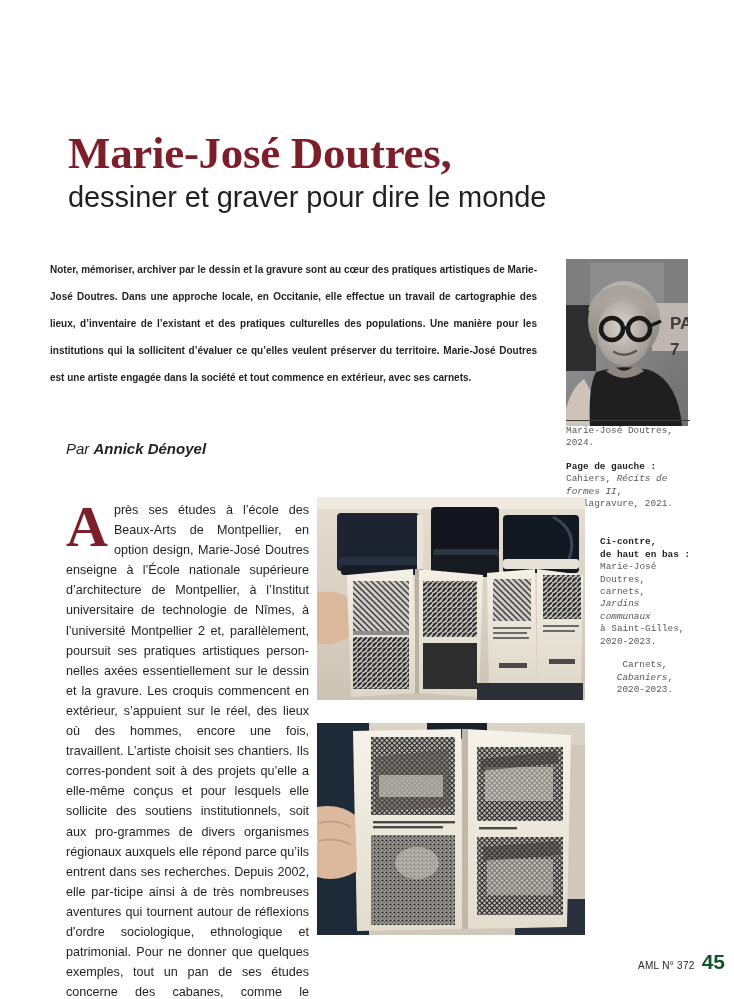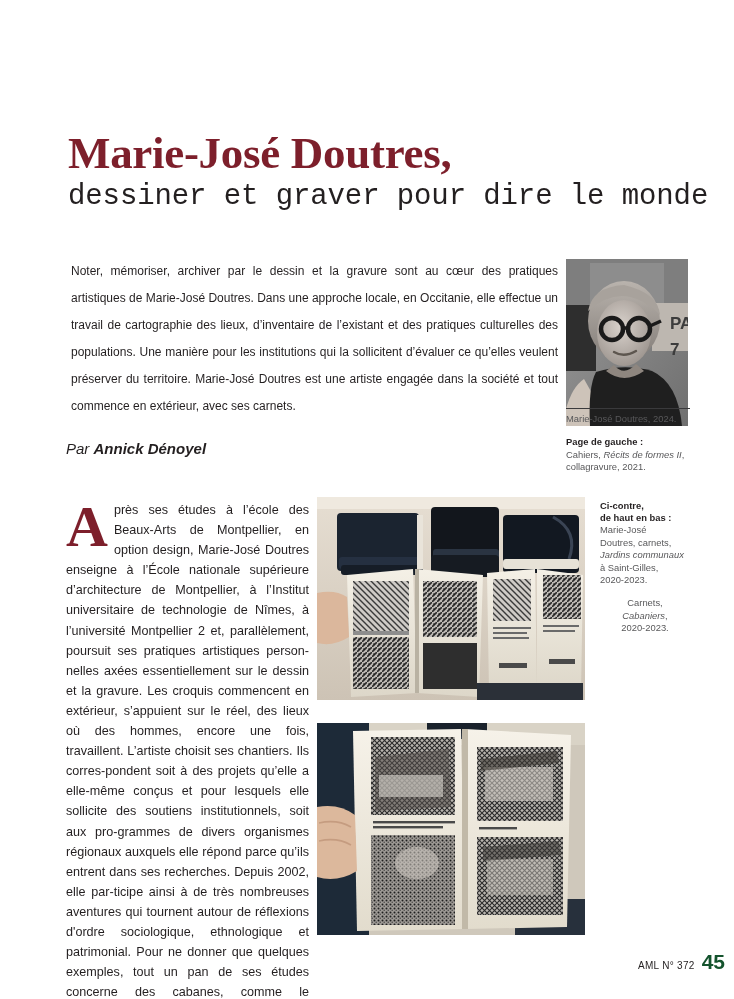--- a/index.html
+++ b/index.html
@@ -29,40 +29,41 @@
     font-family: "Liberation Serif", serif;
     font-weight: bold;
     font-size: 45px;
     line-height: 50px;
     color: #7d1f2b;
     letter-spacing: -0.3px;
     margin: 0;
     white-space: nowrap;
   }
   .subhead {
-    font-family: Liberation Mono, monospace;
+    font-family: Liberation Sans, sans-serif;
     font-weight: normal;
     font-size: 29px;
     line-height: 34px;
     color: #231f20;
     margin: 2px 0 0 0;
     letter-spacing: -0.1px;
     white-space: nowrap;
   }
 
   
   .intro {
     position: absolute;
-    left: 71px;
+    left: 50px;
     top: 246px;
     width: 487px;
-    font-size: 12px;
+    font-size: 10px;
     line-height: 27px;
     text-align: justify;
     color: #231f20;
+    font-weight: bold;
   }
   .byline {
     position: absolute;
     left: 66px;
     top: 440px;
     font-size: 15px;
     color: #231f20;
     font-style: italic;
   }
   .byline b { font-weight: bold; }
@@ -76,25 +77,26 @@
     height: 167px;
     overflow: hidden;
     background: #6d6d6d;
   }
   .portrait svg { display: block; }
 
   
   .rail {
     position: absolute;
     left: 566px;
-    top: 408px;
+    top: 420px;
     width: 124px;
     font-size: 9.4px;
     line-height: 12.4px;
     color: #58585a;
+    font-family: Liberation Mono, monospace;
   }
   .rail .rule {
     border-top: 1px solid #3a3a3c;
     margin-bottom: 4px;
   }
   .cap-bold {
     font-weight: bold;
     color: #231f20;
   }
   .cap-block { margin-top: 11px; }

